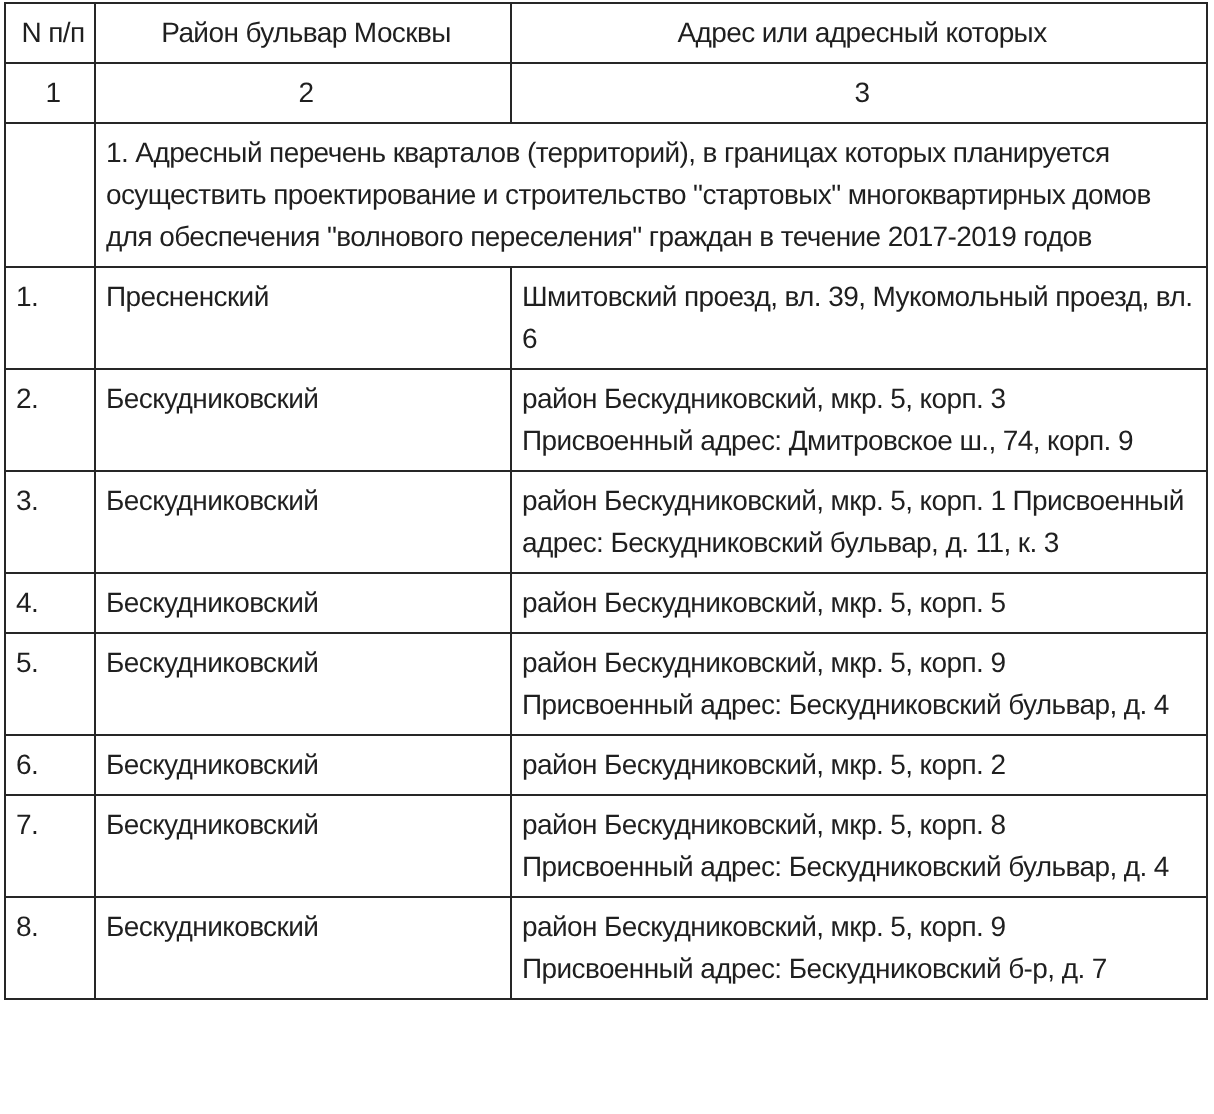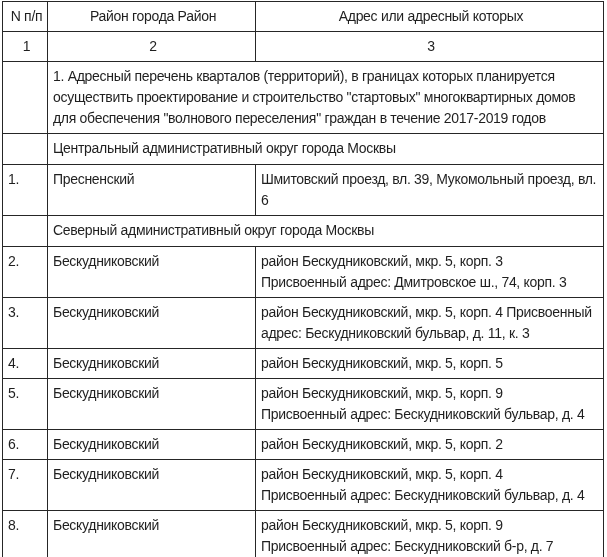--- a/index.html
+++ b/index.html
@@ -55,65 +55,57 @@
 <div class="page">
   <table class="doc-table">
     <colgroup>
       <col style="width:45px">
       <col style="width:208px">
       <col style="width:348px">
     </colgroup>
     <tbody id="table-body">
         <tr>
           <td class="hdr">N п/п</td>
-          <td class="hdr">Район города Район</td>
+          <td class="hdr">Район бульвар Москвы</td>
           <td class="hdr">Адрес или адресный которых</td>
         </tr>
         <tr>
           <td class="colnum">1</td>
           <td class="colnum">2</td>
           <td class="colnum">3</td>
         </tr>
         <tr>
           <td></td>
           <td class="title-cell" colspan="2">
             <div>1. Адресный перечень кварталов (территорий), в границах которых планируется</div>
             <div>осуществить проектирование и строительство "стартовых" многоквартирных домов</div>
             <div>для обеспечения "волнового переселения" граждан в течение 2017-2019 годов</div>
           </td>
         </tr>
-        <tr class="section-row">
-          <td></td>
-          <td class="section-cell" colspan="2">Центральный административный округ города Москвы</td>
-        </tr>
         <tr>
           <td class="num-cell">1.</td>
           <td>Пресненский</td>
           <td class="addr-cell">
             <div>Шмитовский проезд, вл. 39, Мукомольный проезд, вл.</div>
             <div>6</div>
           </td>
         </tr>
-        <tr class="section-row">
-          <td></td>
-          <td class="section-cell" colspan="2">Северный административный округ города Москвы</td>
-        </tr>
         <tr>
           <td class="num-cell">2.</td>
           <td>Бескудниковский</td>
           <td class="addr-cell">
             <div>район Бескудниковский, мкр. 5, корп. 3</div>
-            <div>Присвоенный адрес: Дмитровское ш., 74, корп. 3</div>
+            <div>Присвоенный адрес: Дмитровское ш., 74, корп. 9</div>
           </td>
         </tr>
         <tr>
           <td class="num-cell">3.</td>
           <td>Бескудниковский</td>
           <td class="addr-cell">
-            <div>район Бескудниковский, мкр. 5, корп. 4 Присвоенный</div>
+            <div>район Бескудниковский, мкр. 5, корп. 1 Присвоенный</div>
             <div>адрес: Бескудниковский бульвар, д. 11, к. 3</div>
           </td>
         </tr>
         <tr>
           <td class="num-cell">4.</td>
           <td>Бескудниковский</td>
           <td class="addr-cell">
             <div>район Бескудниковский, мкр. 5, корп. 5</div>
           </td>
         </tr>
@@ -129,21 +121,21 @@
           <td class="num-cell">6.</td>
           <td>Бескудниковский</td>
           <td class="addr-cell">
             <div>район Бескудниковский, мкр. 5, корп. 2</div>
           </td>
         </tr>
         <tr>
           <td class="num-cell">7.</td>
           <td>Бескудниковский</td>
           <td class="addr-cell">
-            <div>район Бескудниковский, мкр. 5, корп. 4</div>
+            <div>район Бескудниковский, мкр. 5, корп. 8</div>
             <div>Присвоенный адрес: Бескудниковский бульвар, д. 4</div>
           </td>
         </tr>
         <tr>
           <td class="num-cell">8.</td>
           <td>Бескудниковский</td>
           <td class="addr-cell">
             <div>район Бескудниковский, мкр. 5, корп. 9</div>
             <div>Присвоенный адрес: Бескудниковский б-р, д. 7</div>
           </td>

